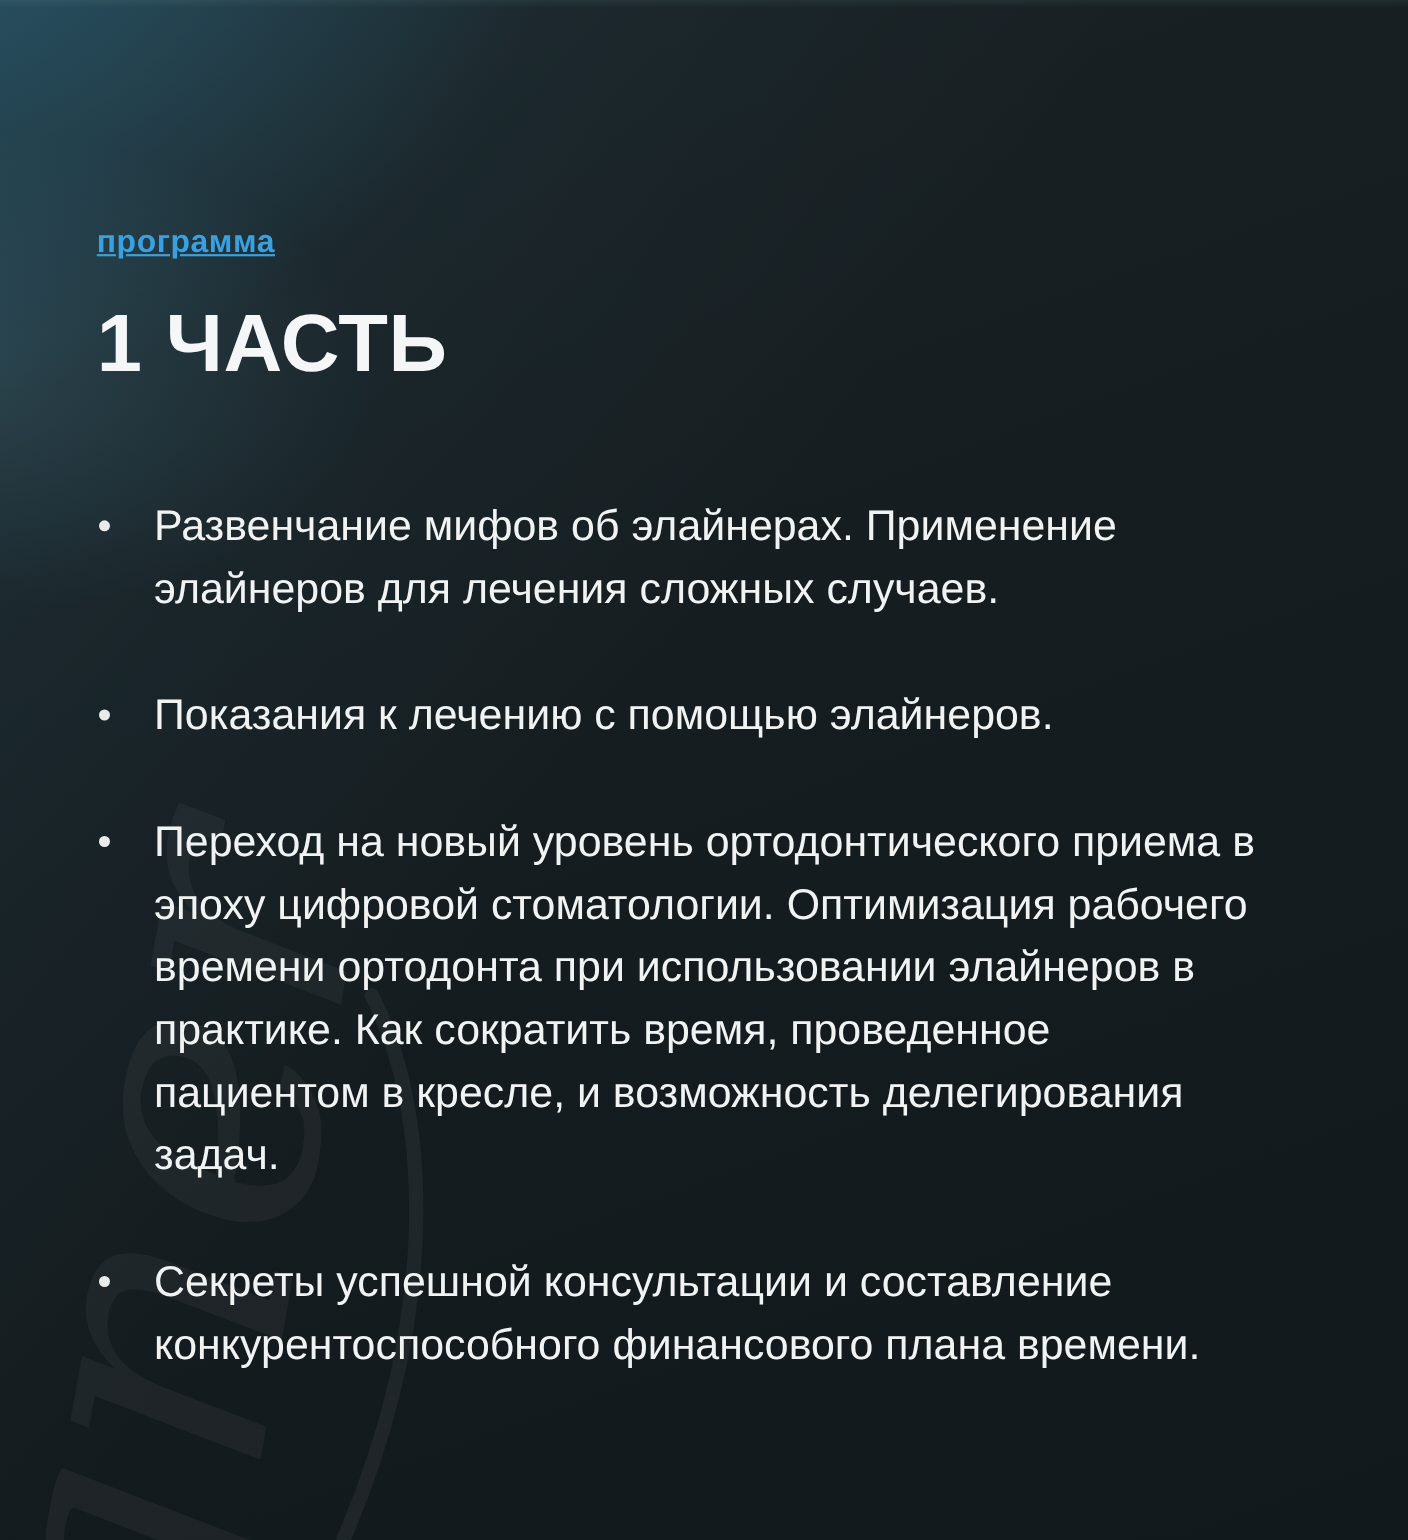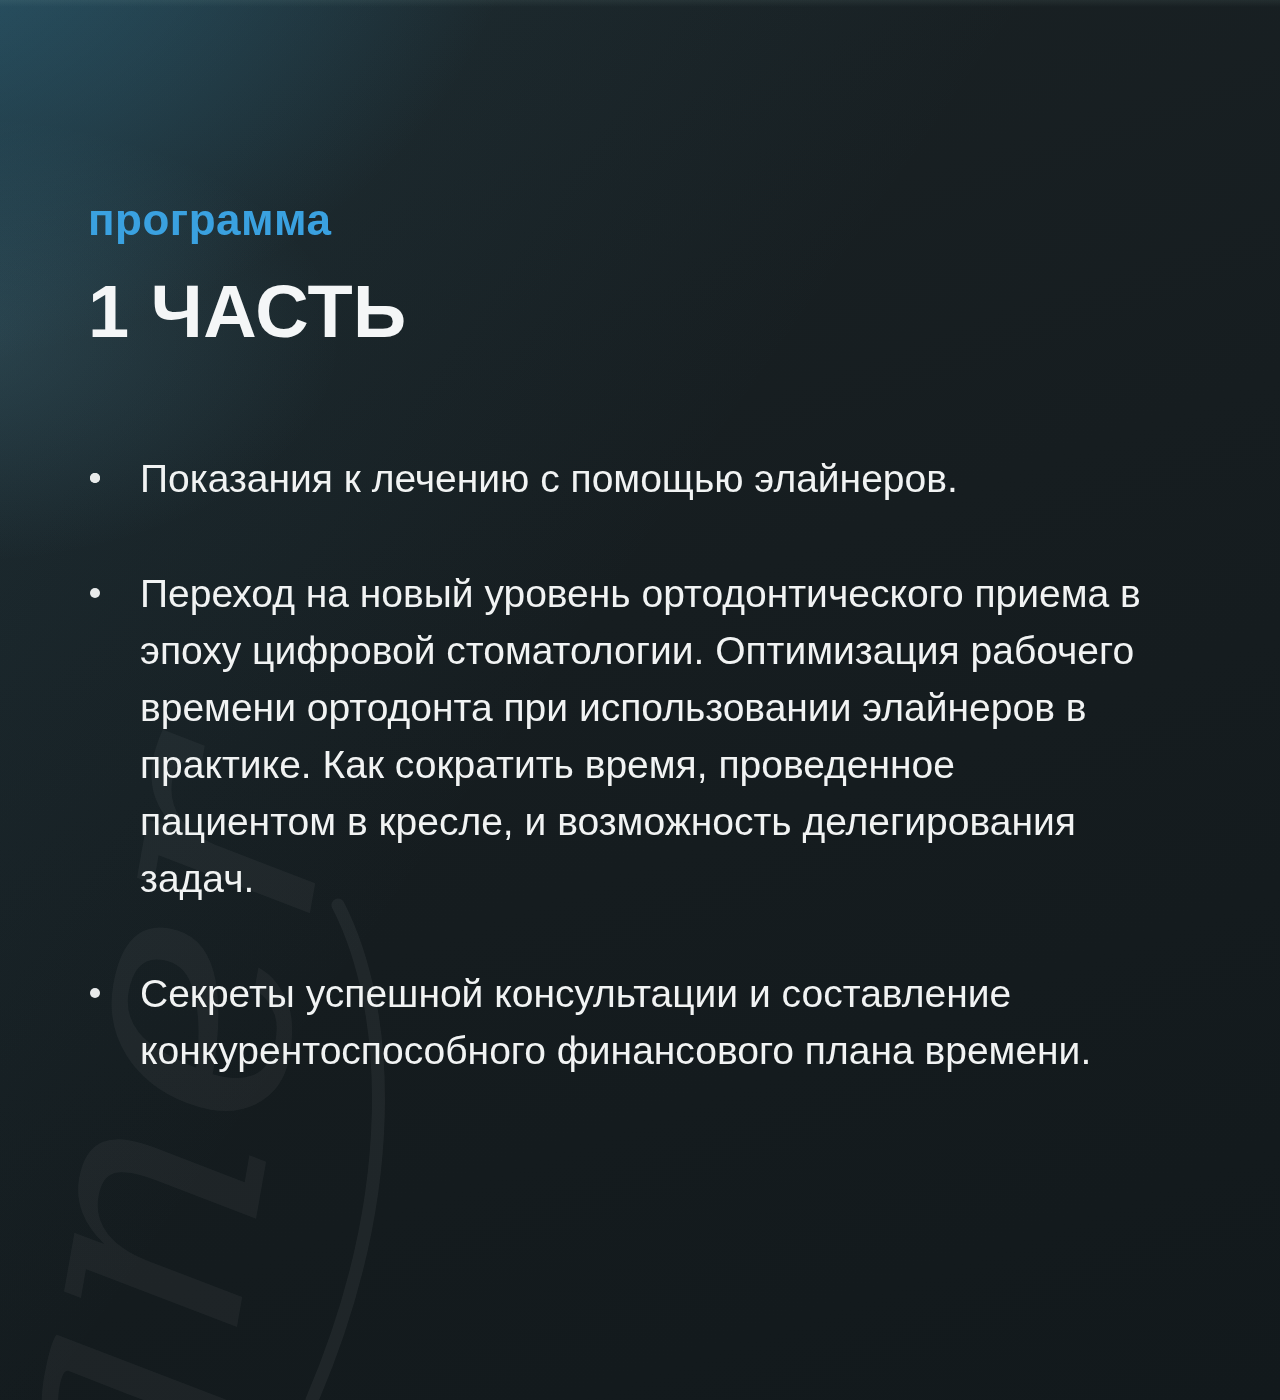--- a/index.html
+++ b/index.html
@@ -25,25 +25,26 @@
     inset: 0;
     pointer-events: none;
   }
   .content {
     position: absolute;
     inset: 0;
     padding: 196px 100px 0 88px;
     box-sizing: border-box;
   }
   .eyebrow {
-    font-size: 44px;
+    font-size: 29px;
     line-height: 48px;
     font-weight: 700;
     letter-spacing: 0.5px;
     color: var(--accent, #3aa1e0);
+    text-decoration: underline;
   }
   .title {
     margin-top: 28px;
     font-size: 74px;
     line-height: 80px;
     font-weight: 700;
     letter-spacing: 0.5px;
     color: #f4f6f7;
   }
   ul.program-list {
@@ -79,20 +80,21 @@
   <text transform="translate(195 1565) rotate(-80)" font-family="DejaVu Serif, serif" font-style="italic" font-size="340" fill="rgba(255,255,255,0.045)">gner</text>
 </svg>
 
 <div class="content">
   <div class="eyebrow">программа</div>
   <h1 class="title">1 ЧАСТЬ</h1>
 
   <ul class="program-list">
     <li>
       <span class="dot"></span>
+      <span>Развенчание мифов об элайнерах. Применение элайнеров для лечения сложных случаев.</span>
     </li>
     <li>
       <span class="dot"></span>
       <span>Показания к лечению с помощью элайнеров.</span>
     </li>
     <li>
       <span class="dot"></span>
       <span>Переход на новый уровень ортодонтического приема в эпоху цифровой стоматологии. Оптимизация рабочего времени ортодонта при использовании элайнеров в практике. Как сократить время, проведенное пациентом в кресле, и возможность делегирования задач.</span>
     </li>
     <li>

